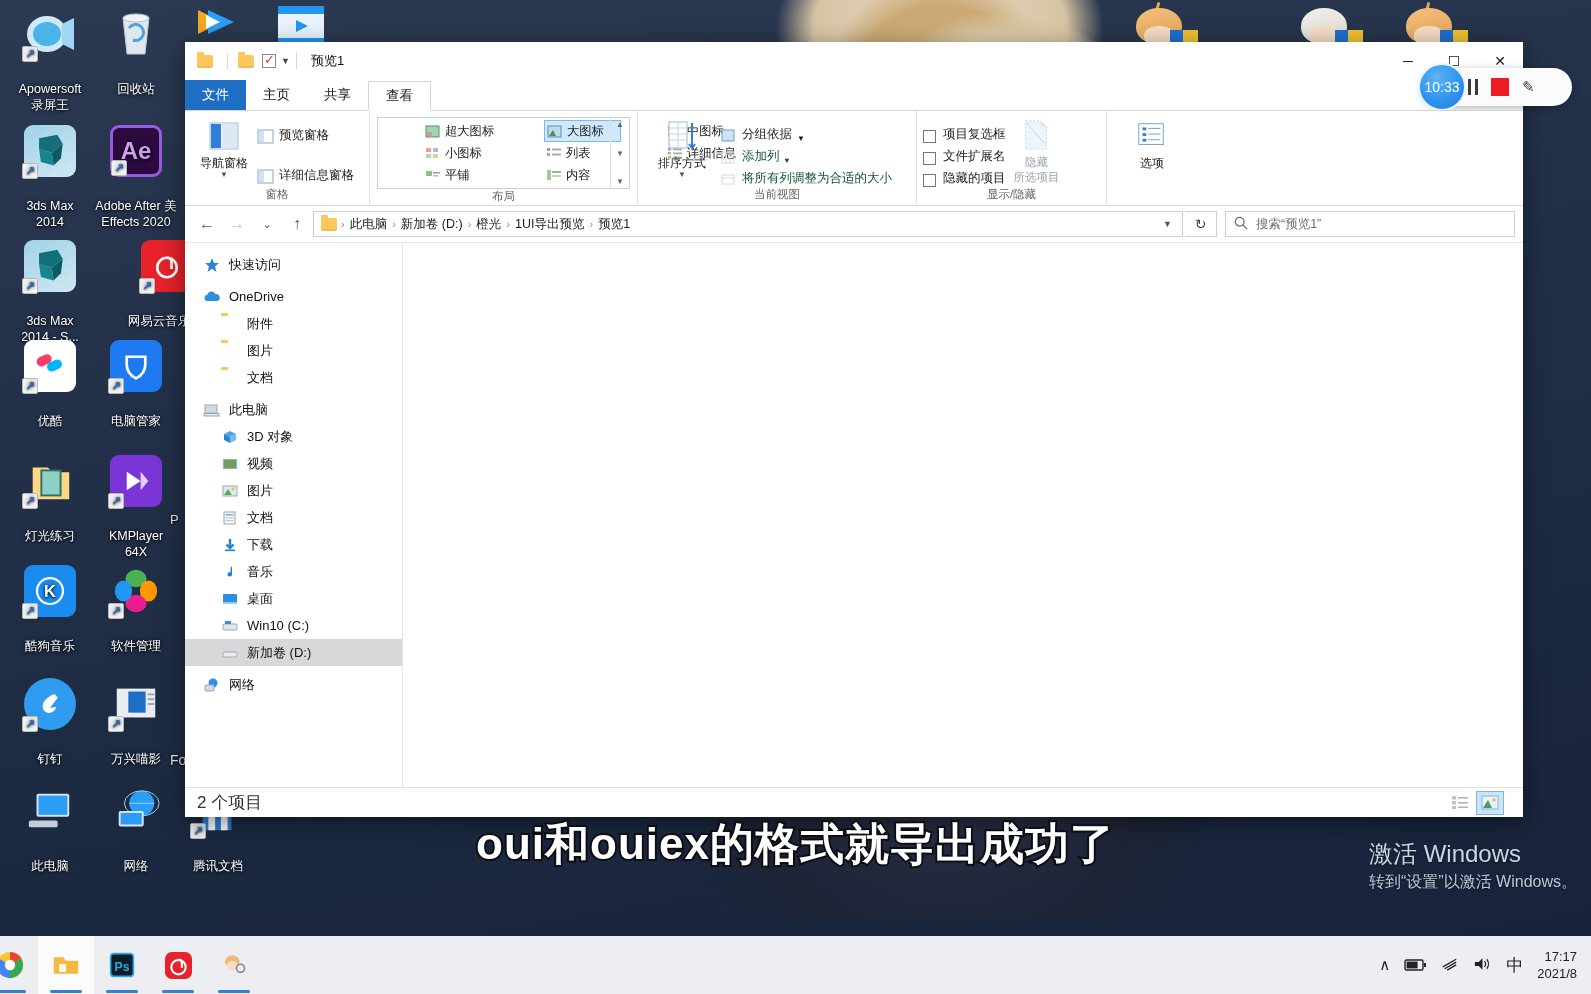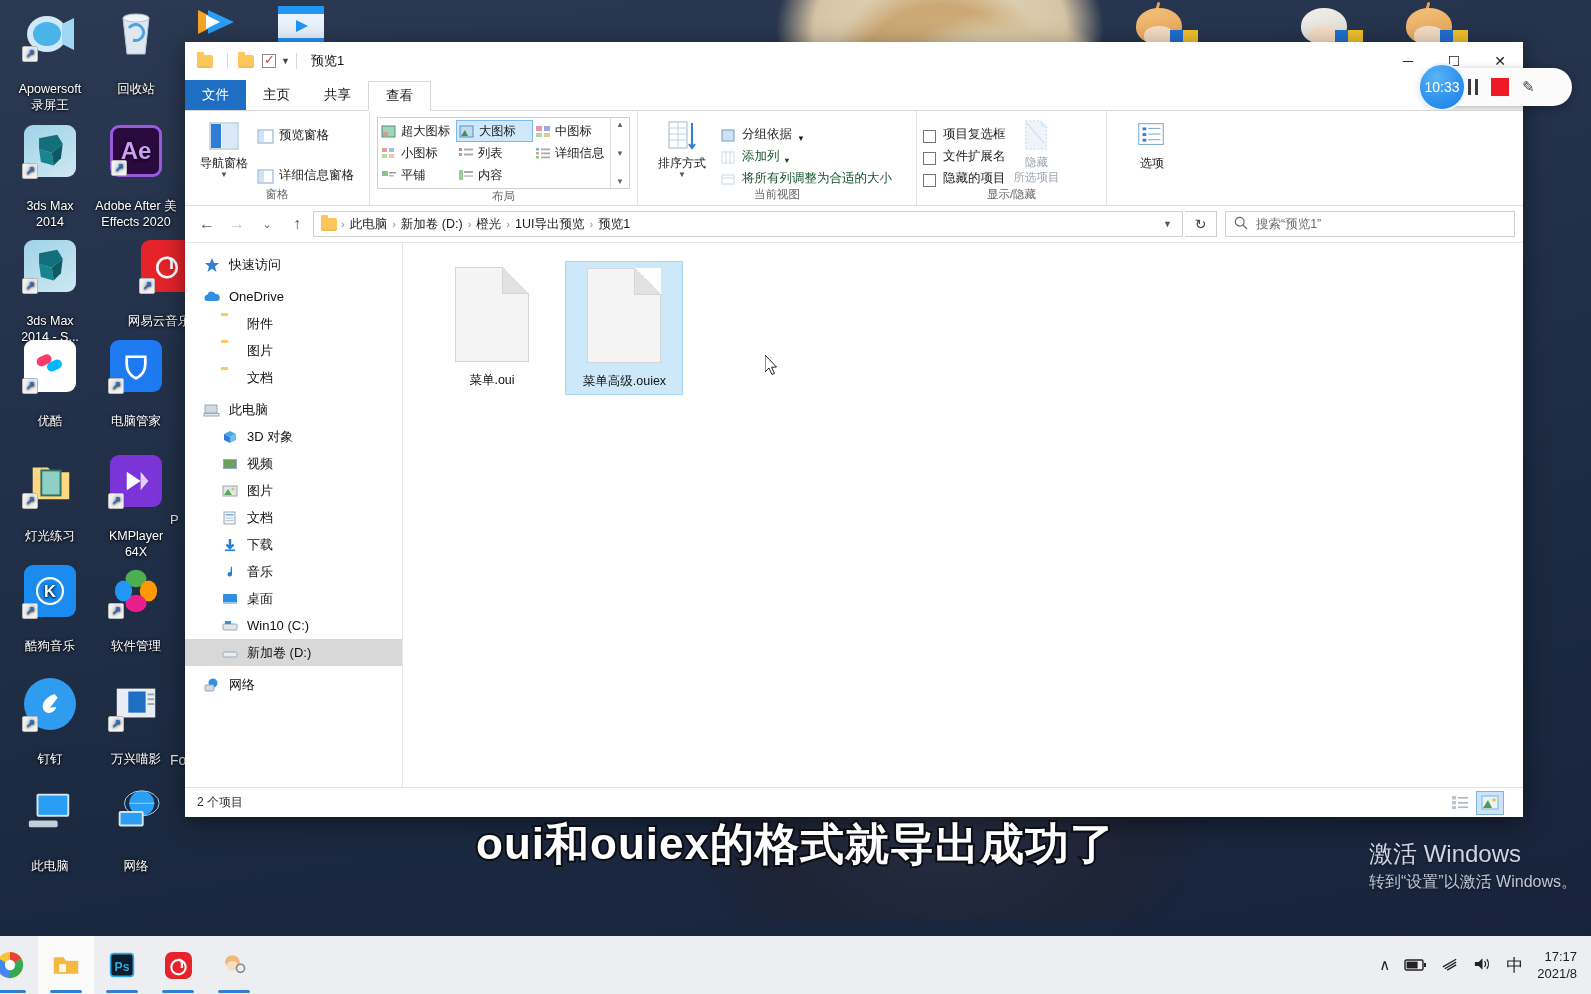--- a/index.html
+++ b/index.html
@@ -130,21 +130,21 @@
   .smallrow .si { width: 17px; height: 15px; margin-right: 5px; flex: 0 0 17px; }
   .chk { width: 13px; height: 13px; border: 1px solid #767676; margin-right: 7px; background: #fff; flex:0 0 13px;}
 
   
   .gallery {
     display: flex; border: 1px solid #cfcfcf; background: #fff; height: 72px; width: 253px;
   }
   .gal-items { display: flex; flex-direction: column; flex-wrap: wrap; height: 70px; width: 232px; padding: 2px 1px;}
   .gal-item {
     display: flex; align-items: center; width: 77px; height: 22px; font-size: 12.3px;
-    color: #1a1a1a; padding: 0 2px;
+    color: #1a1a1a; padding: 0 2px; margin-left: 44px;
   }
   .gal-item.sel { background: #cfe8fb; border: 1px solid #7db9e8; }
   .gal-item .gi { width: 16px; height: 15px; margin-right: 4px; flex: 0 0 16px; }
   .gal-scroll {
     width: 19px; border-left: 1px solid #e0e0e0; display: flex; flex-direction: column;
     justify-content: space-between; align-items: center; padding: 2px 0; font-size: 8px; color: #666;
   }
 
   
   .addrrow { height: 36px; display: flex; align-items: center; padding: 0 8px; background: #fff; gap: 2px; }
@@ -189,21 +189,21 @@
   }
   .doc-icon:after {
     content: ""; position: absolute; right: -1px; top: -1px; width: 26px; height: 26px;
     background: linear-gradient(225deg, #ffffff 0 50%, #e2e2e2 50% 100%);
     border-left: 1px solid #d6d6d6; border-bottom: 1px solid #d6d6d6;
   }
   .cursor { position: absolute; left: 362px; top: 112px; width: 13px; height: 20px; }
 
   .statusbar {
     height: 30px; border-top: 1px solid #e2e2e2; display: flex; align-items: center;
-    padding: 0 19px 0 12px; font-size: 12px; color: #333; background: #fff;
+    padding: 0 19px 0 12px; font-size: 17px; color: #333; background: #fff;
   }
   .sb-views { margin-left: auto; display: flex; gap: 2px; }
   .vbtn { width: 28px; height: 24px; display: flex; align-items: center; justify-content: center; }
   .vbtn.act { background: #cce4f7; border: 1px solid #7fb3e0; }
 
   
   #recorder {
     position: absolute; left: 1422px; top: 68px; height: 38px; width: 150px;
     background: #fbfbfb; border-radius: 19px; display: flex; align-items: center;
     box-shadow: 0 2px 8px rgba(0,0,0,.3); padding-left: 46px; gap: 13px;
@@ -459,20 +459,31 @@
   <div class="dicon" style="left:86px;top:785px">
     <div class="glyph" style="background:none">
       <svg viewBox="0 0 52 52" width="50" height="50">
           <circle cx="32" cy="18" r="13" fill="#2a9df4"></circle>
           <path d="M19 18 h26 M32 5 a18 13 0 0 1 0 26 a18 13 0 0 1 0 -26" stroke="#9fd6f5" fill="none"></path>
           <rect x="8" y="26" width="26" height="16" rx="2" fill="#d9e4ec"></rect>
           <rect x="10" y="28" width="22" height="12" fill="#2a9df4"></rect>
         </svg>
     </div>
     <div>网络</div>
+  </div>
+  <div class="dicon" style="left:168px;top:785px">
+    <div class="glyph" style="background:none">
+      <svg viewBox="0 0 52 52" width="50" height="50">
+          <rect x="10" y="8" width="30" height="38" fill="#2f7fd4"></rect>
+          <rect x="16" y="8" width="7" height="38" fill="#fff"></rect>
+          <rect x="29" y="8" width="7" height="38" fill="#fff"></rect>
+        </svg>
+      <div class="shortcut"></div>
+    </div>
+    <div>腾讯文档</div>
   </div>
   <div style="position:absolute;left:170px;top:752px;color:#e6e6ea;font-size:14px;text-shadow:0 1px 2px #000">Fo</div>
   <div style="position:absolute;left:170px;top:512px;color:#e6e6ea;font-size:13px;text-shadow:0 1px 2px #000">P</div>
 
   <div id="explorer">
 
     <div class="titlebar">
       <div class="qat-icon" style="display:flex;align-items:center">
           <div class="folder-mini"></div>
         </div>
@@ -856,35 +867,20 @@
         </div>
         <div class="nrow" style="margin-top:5px">
           <span class="ni"><svg viewBox="0 0 18 16" width="18" height="16">
                 <circle cx="10" cy="6" r="4.5" fill="#2f8fe0"></circle>
                 <rect x="2" y="8" width="9" height="6" rx="1" fill="#cfdce8" stroke="#9aa8b5"></rect>
               </svg></span>
           <span>网络</span>
         </div>
       </div>
 
-      <div class="filearea">
-        <div class="fitem">
-          <div class="doc-icon"></div>
-          <div>菜单.oui</div>
-        </div>
-        <div class="fitem sel">
-          <div class="doc-icon"></div>
-          <div>菜单高级.ouiex</div>
-        </div>
-        <div class="cursor">
-          <svg viewBox="0 0 13 20" width="13" height="20">
-              <polygon points="0,0 0,17 4,13 7,19.5 9.5,18.3 6.6,12.3 11.5,12" fill="#fff" stroke="#222" stroke-width="1"></polygon>
-            </svg>
-        </div>
-      </div>
     </div>
 
     <div class="statusbar">
       <span>2 个项目</span>
       <div class="sb-views">
         <div class="vbtn">
           <svg viewBox="0 0 18 15" width="18" height="15">
               <rect x="1" y="1" width="4" height="3.5" fill="#b8c4ce"></rect>
               <rect x="1" y="6" width="4" height="3.5" fill="#b8c4ce"></rect>
               <rect x="1" y="11" width="4" height="3" fill="#b8c4ce"></rect>

